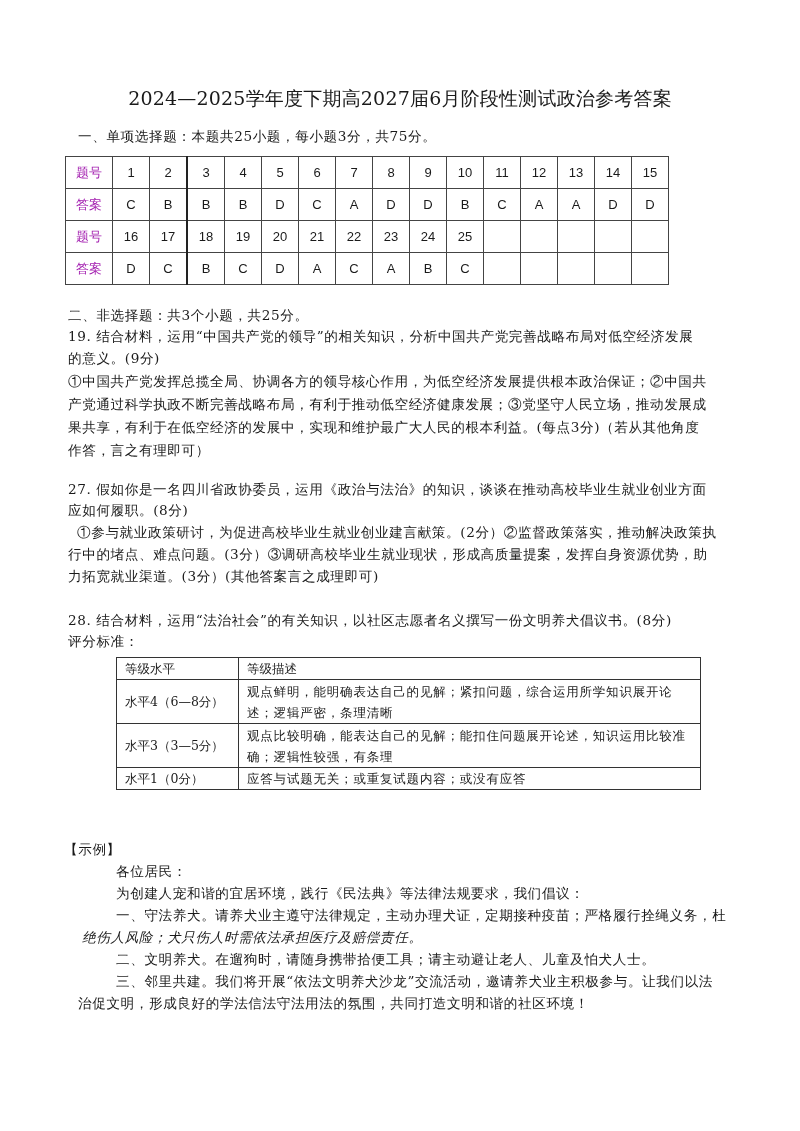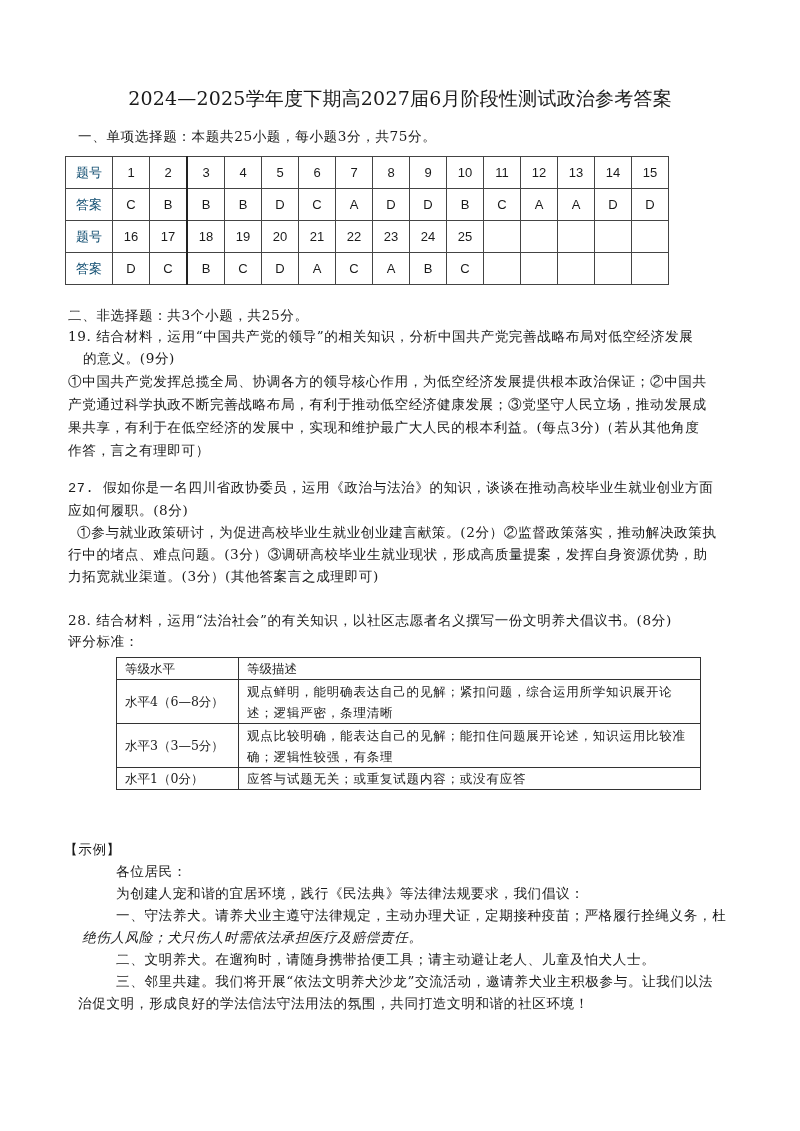--- a/index.html
+++ b/index.html
@@ -6,21 +6,21 @@
   body { width:800px; height:1131px; position:relative; overflow:hidden;
          font-family:"DejaVu Serif","Liberation Serif",serif; color:#1a1a1a; }
   .abs { position:absolute; white-space:nowrap; }
   .title { left:0; width:800px; top:86px; text-align:center; font-size:19px; letter-spacing:0.2px; }
   .line { font-size:13.6px; line-height:22px; letter-spacing:0.6px; }
 
   
   table.grid { position:absolute; left:65px; top:156px; border-collapse:collapse;
                font-family:"Liberation Sans","DejaVu Sans",sans-serif; font-size:13px; }
   table.grid td { border:1px solid #444; height:31px; text-align:center; padding:0; width:36px; }
-  table.grid td.head { width:46px; font-family:"DejaVu Serif",serif; font-size:13px; color:#0c4a6e; }
+  table.grid td.head { width:46px; font-family:"DejaVu Serif",serif; font-size:13px; color:#a21caf; }
   table.grid td.thick-left { border-left:2px solid #222; }
 
   
   table.rubric { position:absolute; left:116px; top:657px; width:585px; border-collapse:collapse;
                  font-family:"DejaVu Serif","Liberation Serif",serif; font-size:12.5px; }
   table.rubric td { border:1.5px solid #333; padding:0 8px; vertical-align:middle; line-height:21px;margin-left:12px; }
   table.rubric td.lvl { width:105px; }
   table.rubric tr.h td { height:21px; }
   table.rubric tr.r2 td { height:43px; }
   table.rubric tr.r1 td { height:21px; }
@@ -106,27 +106,27 @@
         <td></td>
         <td></td>
         <td></td>
       </tr>
     </tbody>
 </table>
 
 <div class="abs line" style="left:68px;top:304px;">二、非选择题：共3个小题，共25分。</div>
 
 <div class="abs line" style="left:68px;top:325px;">19. 结合材料，运用“中国共产党的领导”的相关知识，分析中国共产党完善战略布局对低空经济发展</div>
-<div class="abs line" style="left:68px;top:347px;margin-left:15px;">的意义。(9分)</div>
+<div class="abs line" style="left:68px;top:347px;">的意义。(9分)</div>
 <div class="abs line" style="left:68px;top:370px;">①中国共产党发挥总揽全局、协调各方的领导核心作用，为低空经济发展提供根本政治保证；②中国共</div>
 <div class="abs line" style="left:68px;top:393px;">产党通过科学执政不断完善战略布局，有利于推动低空经济健康发展；③党坚守人民立场，推动发展成</div>
 <div class="abs line" style="left:68px;top:416px;">果共享，有利于在低空经济的发展中，实现和维护最广大人民的根本利益。(每点3分)（若从其他角度</div>
 <div class="abs line" style="left:68px;top:439px;">作答，言之有理即可）</div>
 
-<div class="abs line" style="left:68px;top:478px;font-family:Liberation Mono, monospace;">27. 假如你是一名四川省政协委员，运用《政治与法治》的知识，谈谈在推动高校毕业生就业创业方面</div>
+<div class="abs line" style="left:68px;top:478px;">27. 假如你是一名四川省政协委员，运用《政治与法治》的知识，谈谈在推动高校毕业生就业创业方面</div>
 <div class="abs line" style="left:68px;top:499px;">应如何履职。(8分)</div>
 <div class="abs line" style="left:68px;top:521px;margin-left:9px;">①参与就业政策研讨，为促进高校毕业生就业创业建言献策。(2分）②监督政策落实，推动解决政策执</div>
 <div class="abs line" style="left:68px;top:543px;">行中的堵点、难点问题。(3分）③调研高校毕业生就业现状，形成高质量提案，发挥自身资源优势，助</div>
 <div class="abs line" style="left:68px;top:565px;">力拓宽就业渠道。(3分）(其他答案言之成理即可)</div>
 
 <div class="abs line" style="left:68px;top:609px;">28. 结合材料，运用“法治社会”的有关知识，以社区志愿者名义撰写一份文明养犬倡议书。(8分)</div>
 <div class="abs line" style="left:68px;top:630px;">评分标准：</div>
 
 <table class="rubric">
   <tbody>

